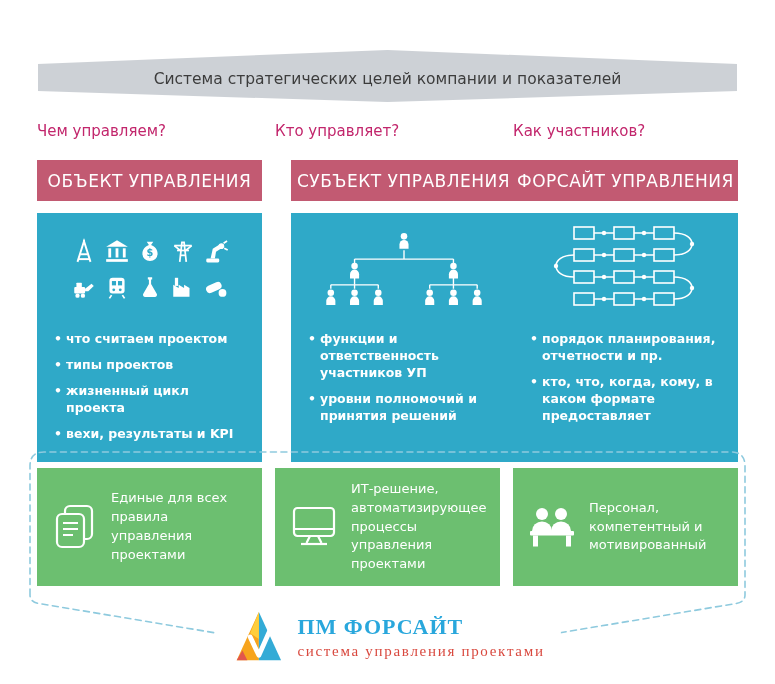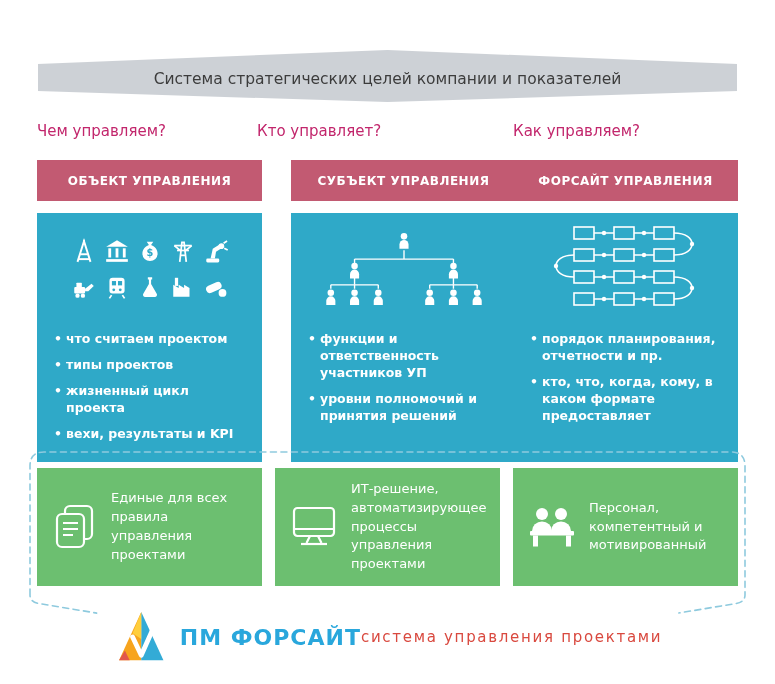--- a/index.html
+++ b/index.html
@@ -17,29 +17,29 @@
     display:flex; align-items:center; justify-content:center; padding-top:5px;
     filter:drop-shadow(0 2px 2px rgba(0,0,0,.15));
   }
   .banner span { font-size:15.5px; color:#3c3c3c; }
 
   
   .question {
     position:absolute; top:122px; width:225px; text-align:left;
     color:#c2266c; font-size:15px; font-weight:500;
   }
-  .q1{left:37px}.q2{left:257px}.q3{left:513px}
+  .q1{left:37px}.q2{left:275px}.q3{left:513px}
 
   
   .col { position:absolute; top:160px; width:225px; }
   .c1{left:37px}.c2{left:291px}.c3{left:513px}
   .col-header {
     height:41px; background:#c25a72; color:#fff;
     display:flex; align-items:center; justify-content:center;
-    font-size:12px; font-weight:bold; letter-spacing:.5px; text-align:center;
+    font-size:17px; font-weight:normal; letter-spacing:.5px; text-align:center;
   }
   .col-body { height:249px; background:#2fa9c8; padding:0 16px; }
   .icon-zone { height:112px; margin-top:12px; display:flex; align-items:center; justify-content:center; }
   .bullets { list-style:none; margin-top:6px; }
   .bullets li {
     position:relative; padding-left:13px; color:#fff;
     font-size:12.5px; line-height:1.35; margin-bottom:9px;font-weight:bold;
   }
   .bullets li::before { content:"•"; position:absolute; left:1px; top:0; }
 
@@ -56,36 +56,36 @@
   }
   .g1{left:37px}.g2{left:275px}.g3{left:513px}
   .gicon { flex:0 0 auto; }
   .gtext { color:#fff; font-size:13px; line-height:1.45; }
 
   
   .logo {
     position:absolute; left:50%; top:606px; transform:translateX(-50%);
     display:flex; align-items:center; gap:11px; background:#fff; padding:4px 16px;
   }
-  .logo-text { display:flex; flex-direction:row; }
+  .logo-text { display:flex; flex-direction:column;font-family:Liberation Serif, serif; }
   .logo-title { color:#29a7dc; font-size:22px; font-weight:bold; letter-spacing:1px; white-space:nowrap; }
   .logo-sub { color:#d9493f; font-size:15px; letter-spacing:1.7px; margin-top:3px; white-space:nowrap; }
 </style>
 </head>
 <body>
 
 <div class="page">
 
   <div class="banner">
     <span>Система стратегических целей компании и показателей</span>
   </div>
 
   <div class="question q1">Чем управляем?</div>
   <div class="question q2">Кто управляет?</div>
-  <div class="question q3">Как управляем?</div>
+  <div class="question q3">Как участников?</div>
 
   <div class="col c1">
     <div class="col-header">ОБЪЕКТ УПРАВЛЕНИЯ</div>
     <div class="col-body">
       <div class="icon-zone">
         <div class="icon-grid">
           <svg width="26" height="26" viewBox="0 0 24 24">
               <g stroke="#fff" stroke-width="1.8" fill="none">
                 <path d="M6 22 L12 3 L18 22"></path>
                 <path d="M8.5 15 h7"></path>

